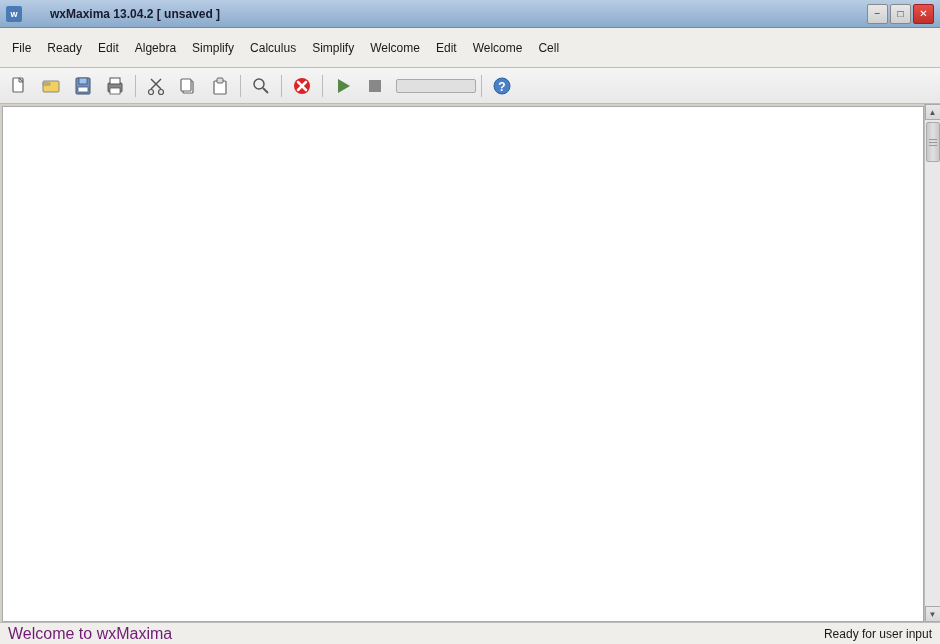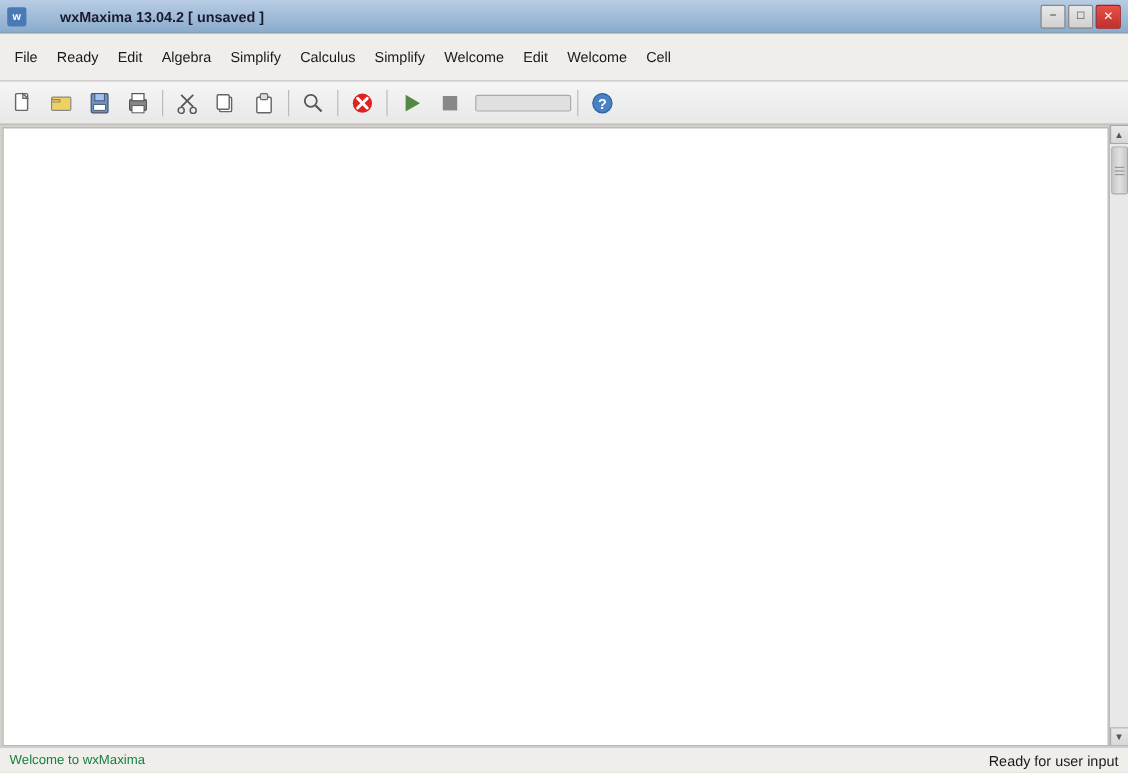--- a/index.html
+++ b/index.html
@@ -218,22 +218,22 @@
       background: #f0eeeb;
       border-top: 1px solid #bbb;
       display: flex;
       align-items: center;
       padding: 0 8px;
       flex-shrink: 0;
     }
 
     #status-left {
       flex: 1;
-      font-size: 11px;
-      color: #15803d;
+      font-size: 16px;
+      color: #701a75;
     }
 
     #status-right {
       font-size: 12px;
       color: #1a1a1a;
       margin-left: 19px;
     }
 
     
     .icon-svg {

